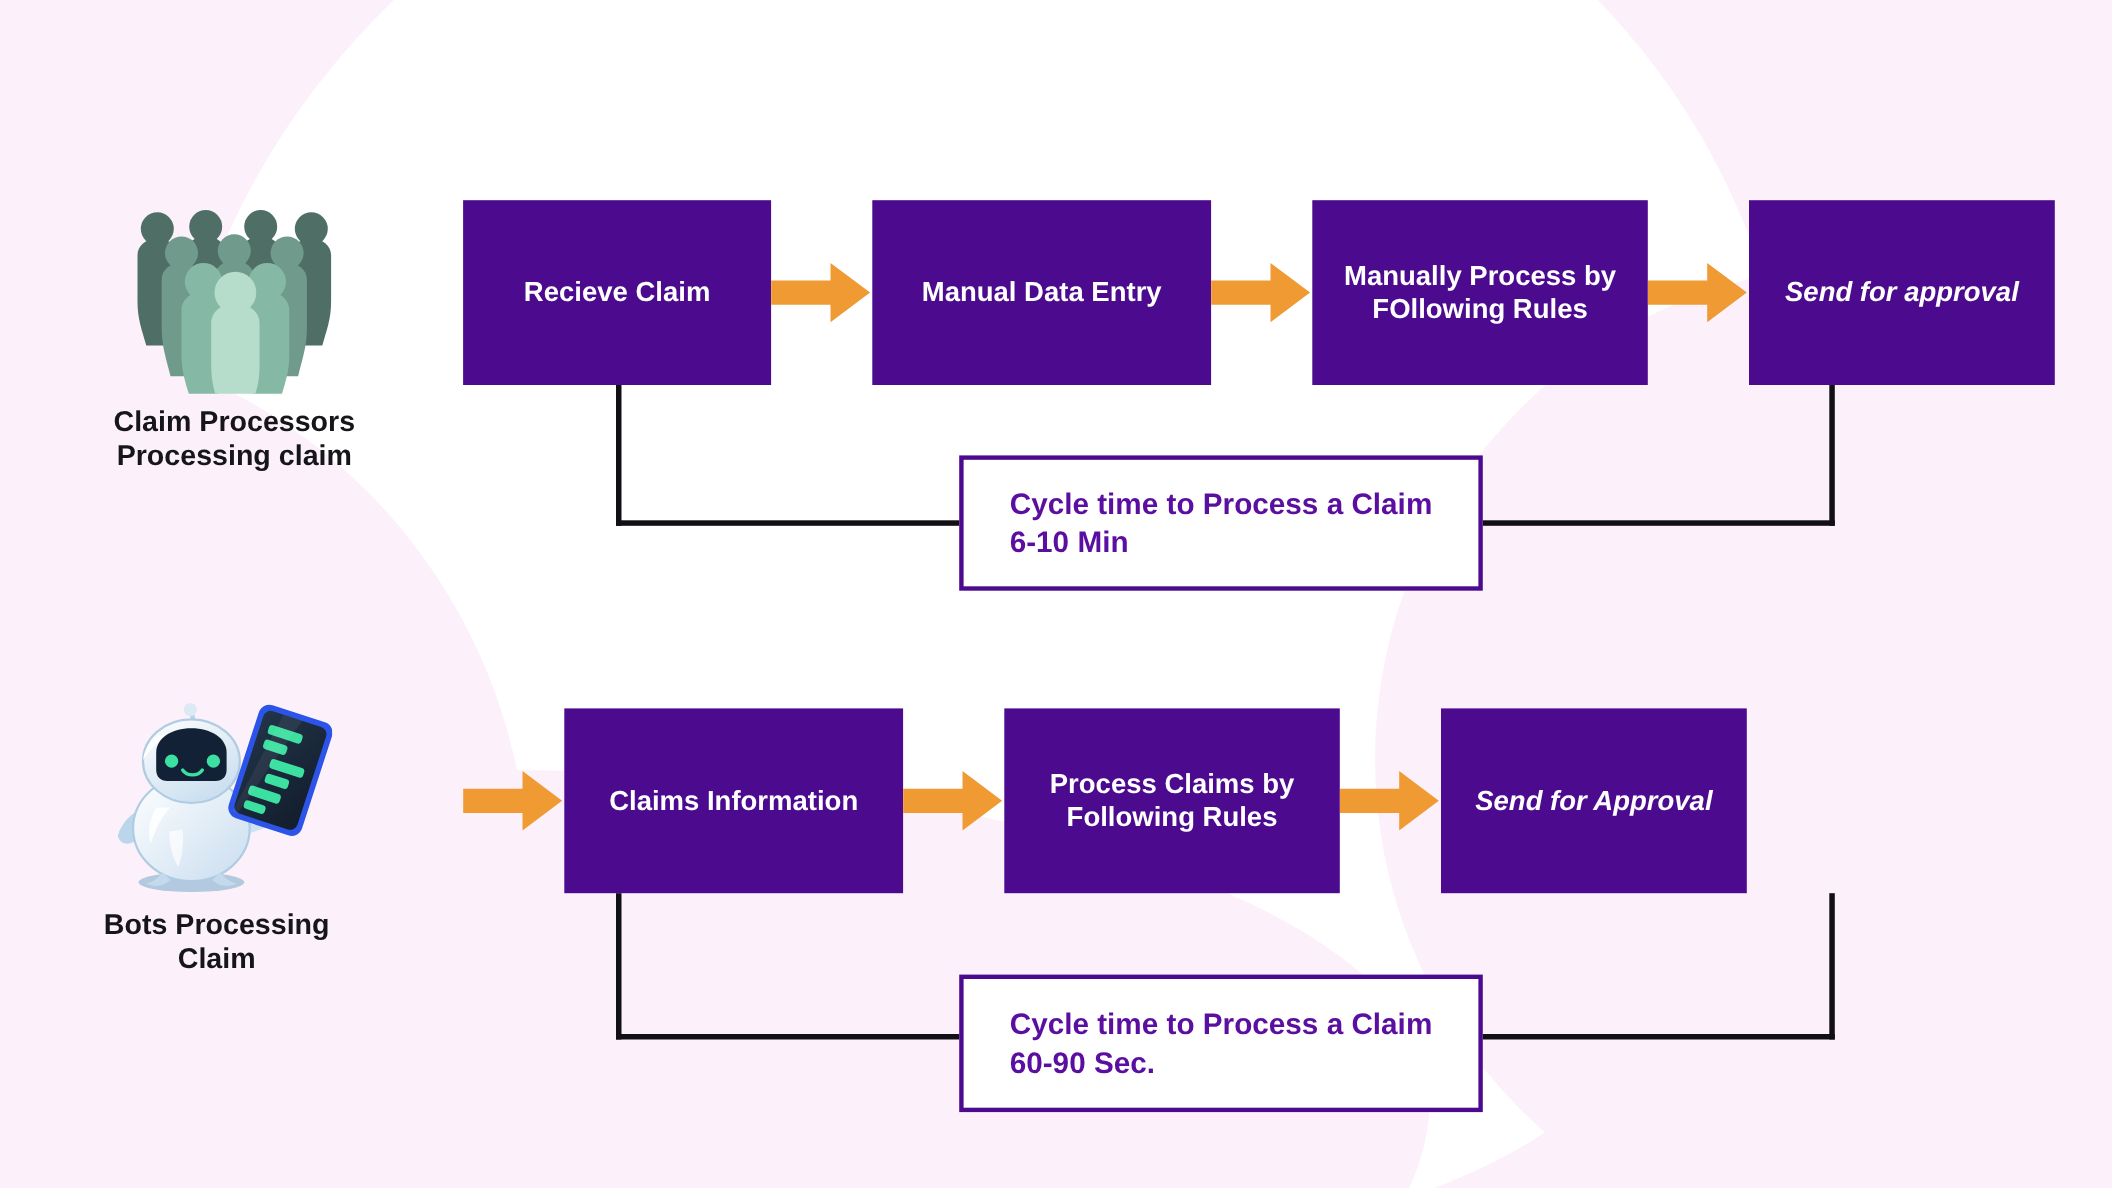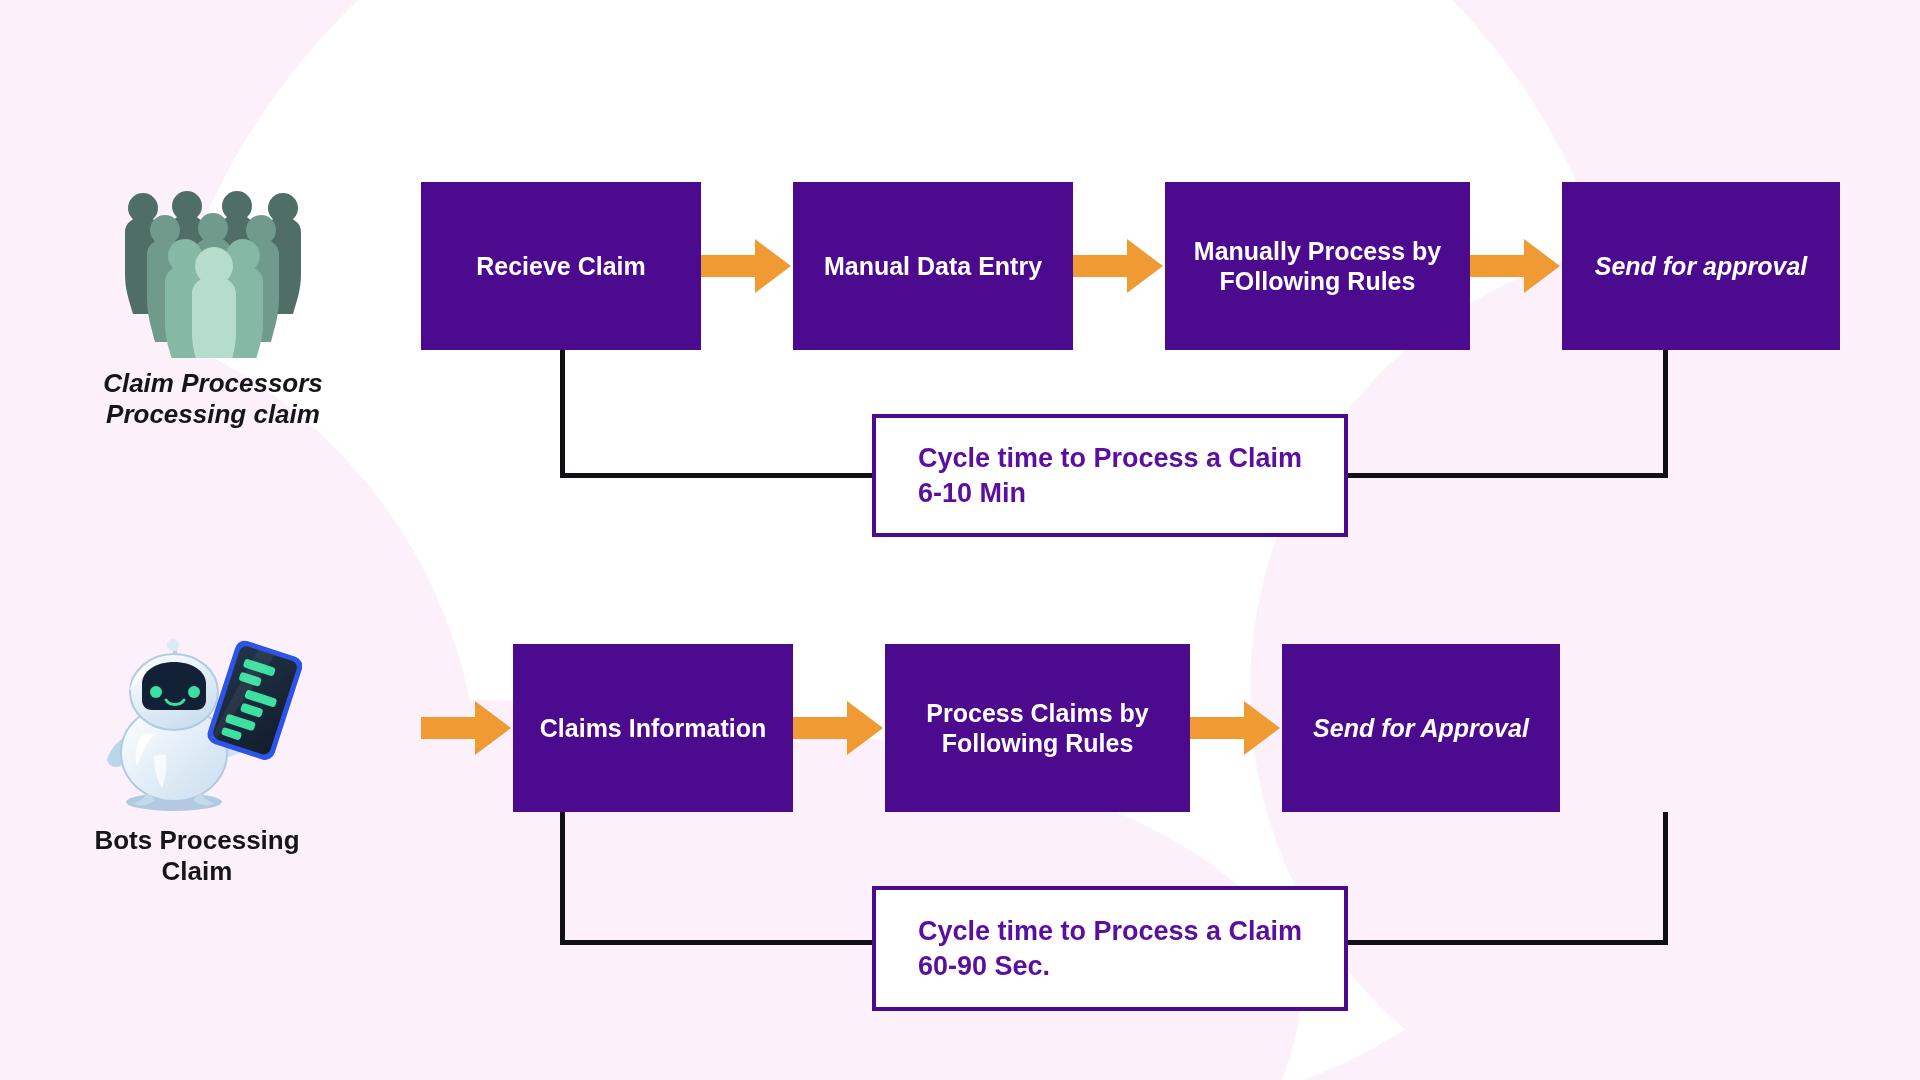--- a/index.html
+++ b/index.html
@@ -52,21 +52,21 @@
   .row{position:absolute;display:flex;align-items:center;border-radius:29px;}
   .pbox{
     background:#4C0B8F;color:#FFFFFF;
     display:flex;align-items:center;justify-content:center;
     text-align:center;line-height:1.2;
     font-size:25px;font-weight:bold;
     padding:0 12px;box-sizing:border-box;
     height:168px;
   }
   .pbox.w1{width:280px;}
-  .pbox.w2{width:280px;}
+  .pbox.w2{width:308px;}
   .pbox.w3{width:305px;}
   .pbox.w4{width:278px;font-style:italic;}
 
   
   .arrow{
     width:92px;height:72px;flex:0 0 92px;
     display:flex;align-items:center;justify-content:center;
   }
   .arrow svg{display:block;}
 
@@ -99,21 +99,21 @@
 <div id="stage">
 
   <div class="bg-layer">
     <div class="blob-white b1"></div>
     <div class="blob-white b2"></div>
     <div class="blob-pink p1"></div>
     <div class="blob-pink p2"></div>
     <div class="blob-pink p3"></div>
   </div>
 
-  <div class="actor" style="left:63px;top:168px;font-style:italic;">
+  <div class="actor" style="left:63px;top:168px;">
     <div class="actor-art">
       <svg class="people-svg" viewBox="0 0 196 168" xmlns="http://www.w3.org/2000/svg">
 
         <g fill="#4F6F66">
           <circle cx="28" cy="18" r="15"></circle>
           <path d="M10 42c0-9 8-15 18-15s18 6 18 15v42c0 16-4 26-8 40h-20c-4-14-8-24-8-40z"></path>
           <circle cx="72" cy="16" r="15"></circle>
           <path d="M54 40c0-9 8-15 18-15s18 6 18 15v42c0 16-4 26-8 40H62c-4-14-8-24-8-40z"></path>
           <circle cx="122" cy="16" r="15"></circle>
           <path d="M104 40c0-9 8-15 18-15s18 6 18 15v42c0 16-4 26-8 40h-20c-4-14-8-24-8-40z"></path>

